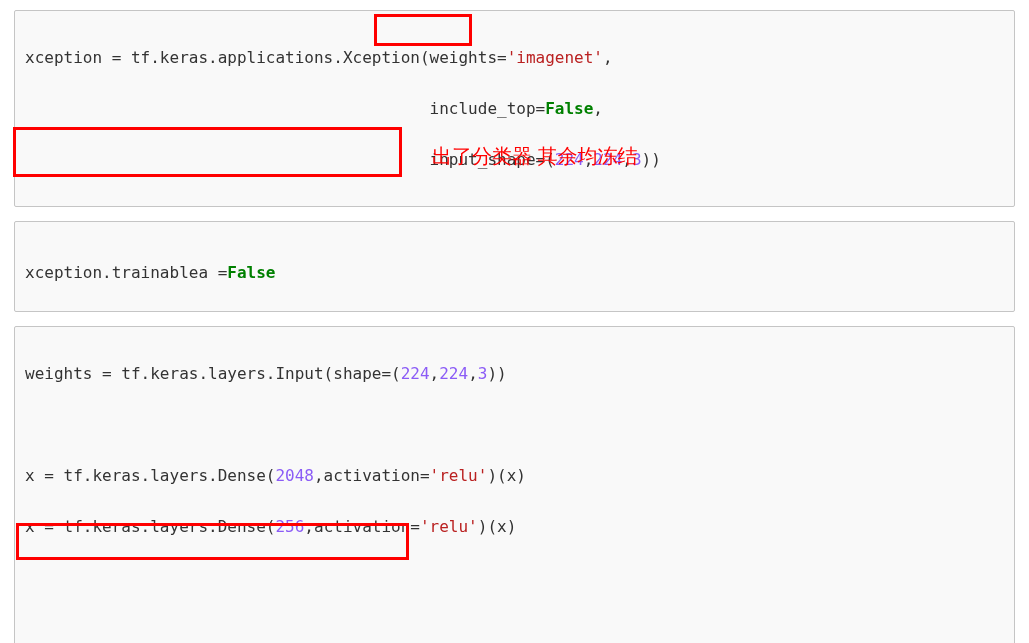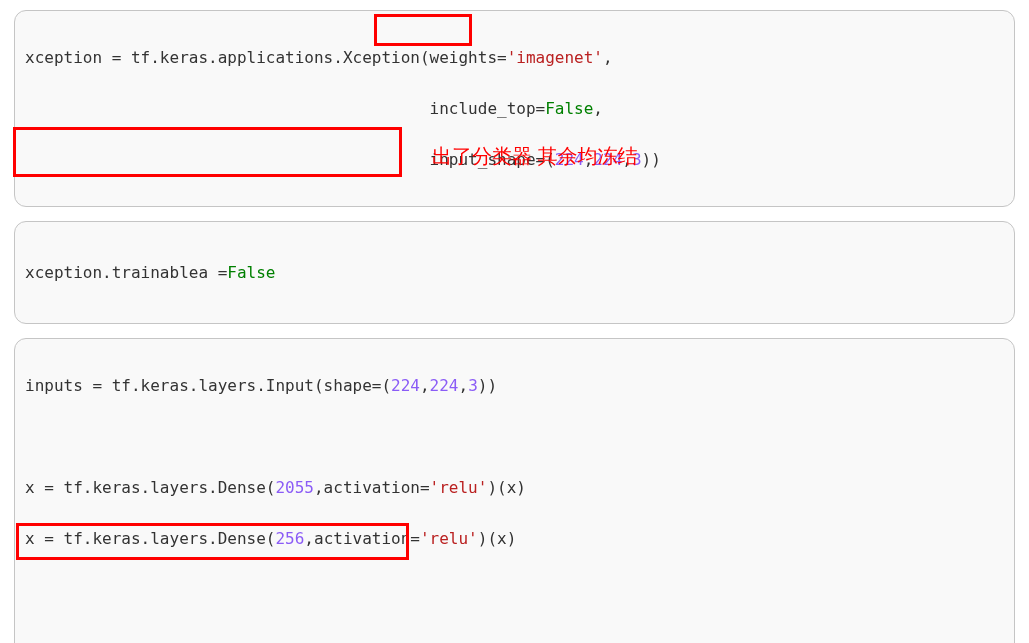--- a/index.html
+++ b/index.html
@@ -11,33 +11,33 @@
       font-family: monospace;
       font-size: 16px;
       background: #ffffff;
       padding: 10px 14px;
       color: #333;
       line-height: 1.6;
       position: relative;
     }
     .code-block {
       border: 1px solid #c5c5c5;
-      border-radius: 12px;
+      border-radius: 2px;
       background: #f9f9f9;
       padding: 8px 10px;
       margin-bottom: 14px;
       position: relative;
       white-space: pre;
       overflow-x: auto;
     }
     .code-line {
       display: block;
       min-height: 1.6em;
     }
-    .kw-bool { color: #008000; font-weight: normal; text-align: right; }
+    .kw-bool { color: #008000; font-weight: bold; text-align: right; }
     .num { color: #8b5cf6; }
     .str { color: #ba2121; }
     .redbox {
       position: absolute;
       border: 3px solid #ff0000;
       pointer-events: none;
       z-index: 5;
     }
     .annotation {
       position: absolute;
@@ -50,28 +50,28 @@
   </style>
 </head>
 <body>
 
 <div class="code-block">
 <span class="code-line"><span>xception = tf.keras.applications.Xception(weights=</span><span class="str">'imagenet'</span><span>,</span></span>
 <span class="code-line"><span>                                          </span><span>include_top=</span><span class="kw-bool">False</span><span>,</span></span>
 <span class="code-line"><span>                                          </span><span>input_shape=(</span><span class="num">224</span><span>,</span><span class="num">224</span><span>,</span><span class="num">3</span><span>))</span></span>
 </div>
 
-<div class="code-block" style="padding-top:12px;padding-bottom:12px;">
+<div class="code-block" style="padding-top:12px;padding-bottom:0;">
 <span class="code-line"><span>xception.trainablea =</span><span class="kw-bool">False</span></span>
 </div>
 
 <div class="code-block">
-<span class="code-line"><span>inputs = tf.keras.layers.Input(shape=(</span><span class="num">224</span><span>,</span><span class="num">224</span><span>,</span><span class="num">3</span><span>))</span></span>
+<span class="code-line"><span>weights = tf.keras.layers.Input(shape=(</span><span class="num">224</span><span>,</span><span class="num">224</span><span>,</span><span class="num">3</span><span>))</span></span>
 <span class="code-line"></span>
-<span class="code-line"><span>x = tf.keras.layers.Dense(</span><span class="num">2055</span><span>,activation=</span><span class="str">'relu'</span><span>)(x)</span></span>
+<span class="code-line"><span>x = tf.keras.layers.Dense(</span><span class="num">2048</span><span>,activation=</span><span class="str">'relu'</span><span>)(x)</span></span>
 <span class="code-line"><span>x = tf.keras.layers.Dense(</span><span class="num">256</span><span>,activation=</span><span class="str">'relu'</span><span>)(x)</span></span>
 
 
 
 
 
 
 
 
 

